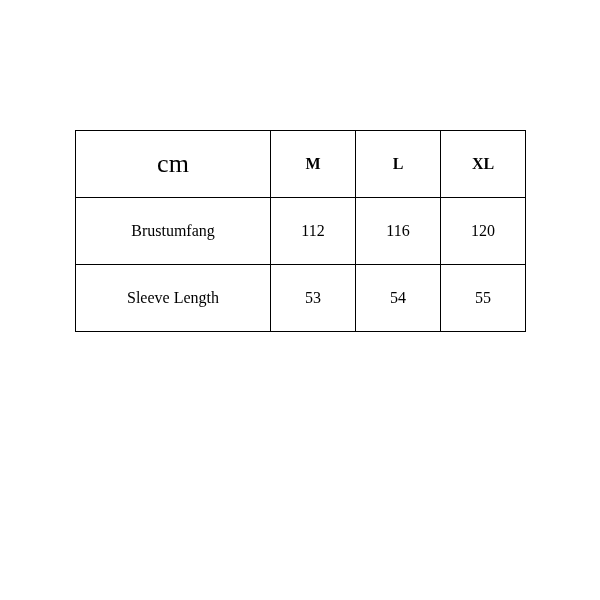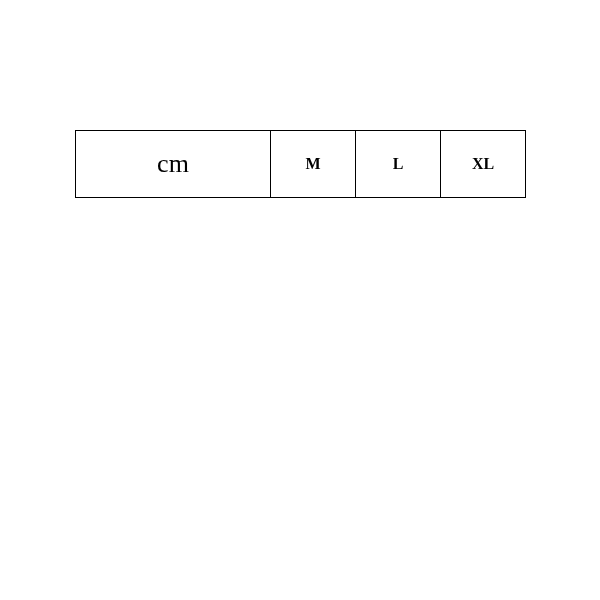--- a/index.html
+++ b/index.html
@@ -62,15 +62,27 @@
     </colgroup>
     <thead>
       <tr>
         <th class="unit">cm</th>
         <th class="size">M</th>
         <th class="size">L</th>
         <th class="size">XL</th>
       </tr>
     </thead>
     <tbody>
+      <tr>
+        <td class="label">Brustumfang</td>
+        <td class="val">112</td>
+        <td class="val">116</td>
+        <td class="val">120</td>
+      </tr>
+      <tr>
+        <td class="label">Sleeve Length</td>
+        <td class="val">53</td>
+        <td class="val">54</td>
+        <td class="val">55</td>
+      </tr>
     </tbody>
   </table>
 </div>
 
 </body></html>

